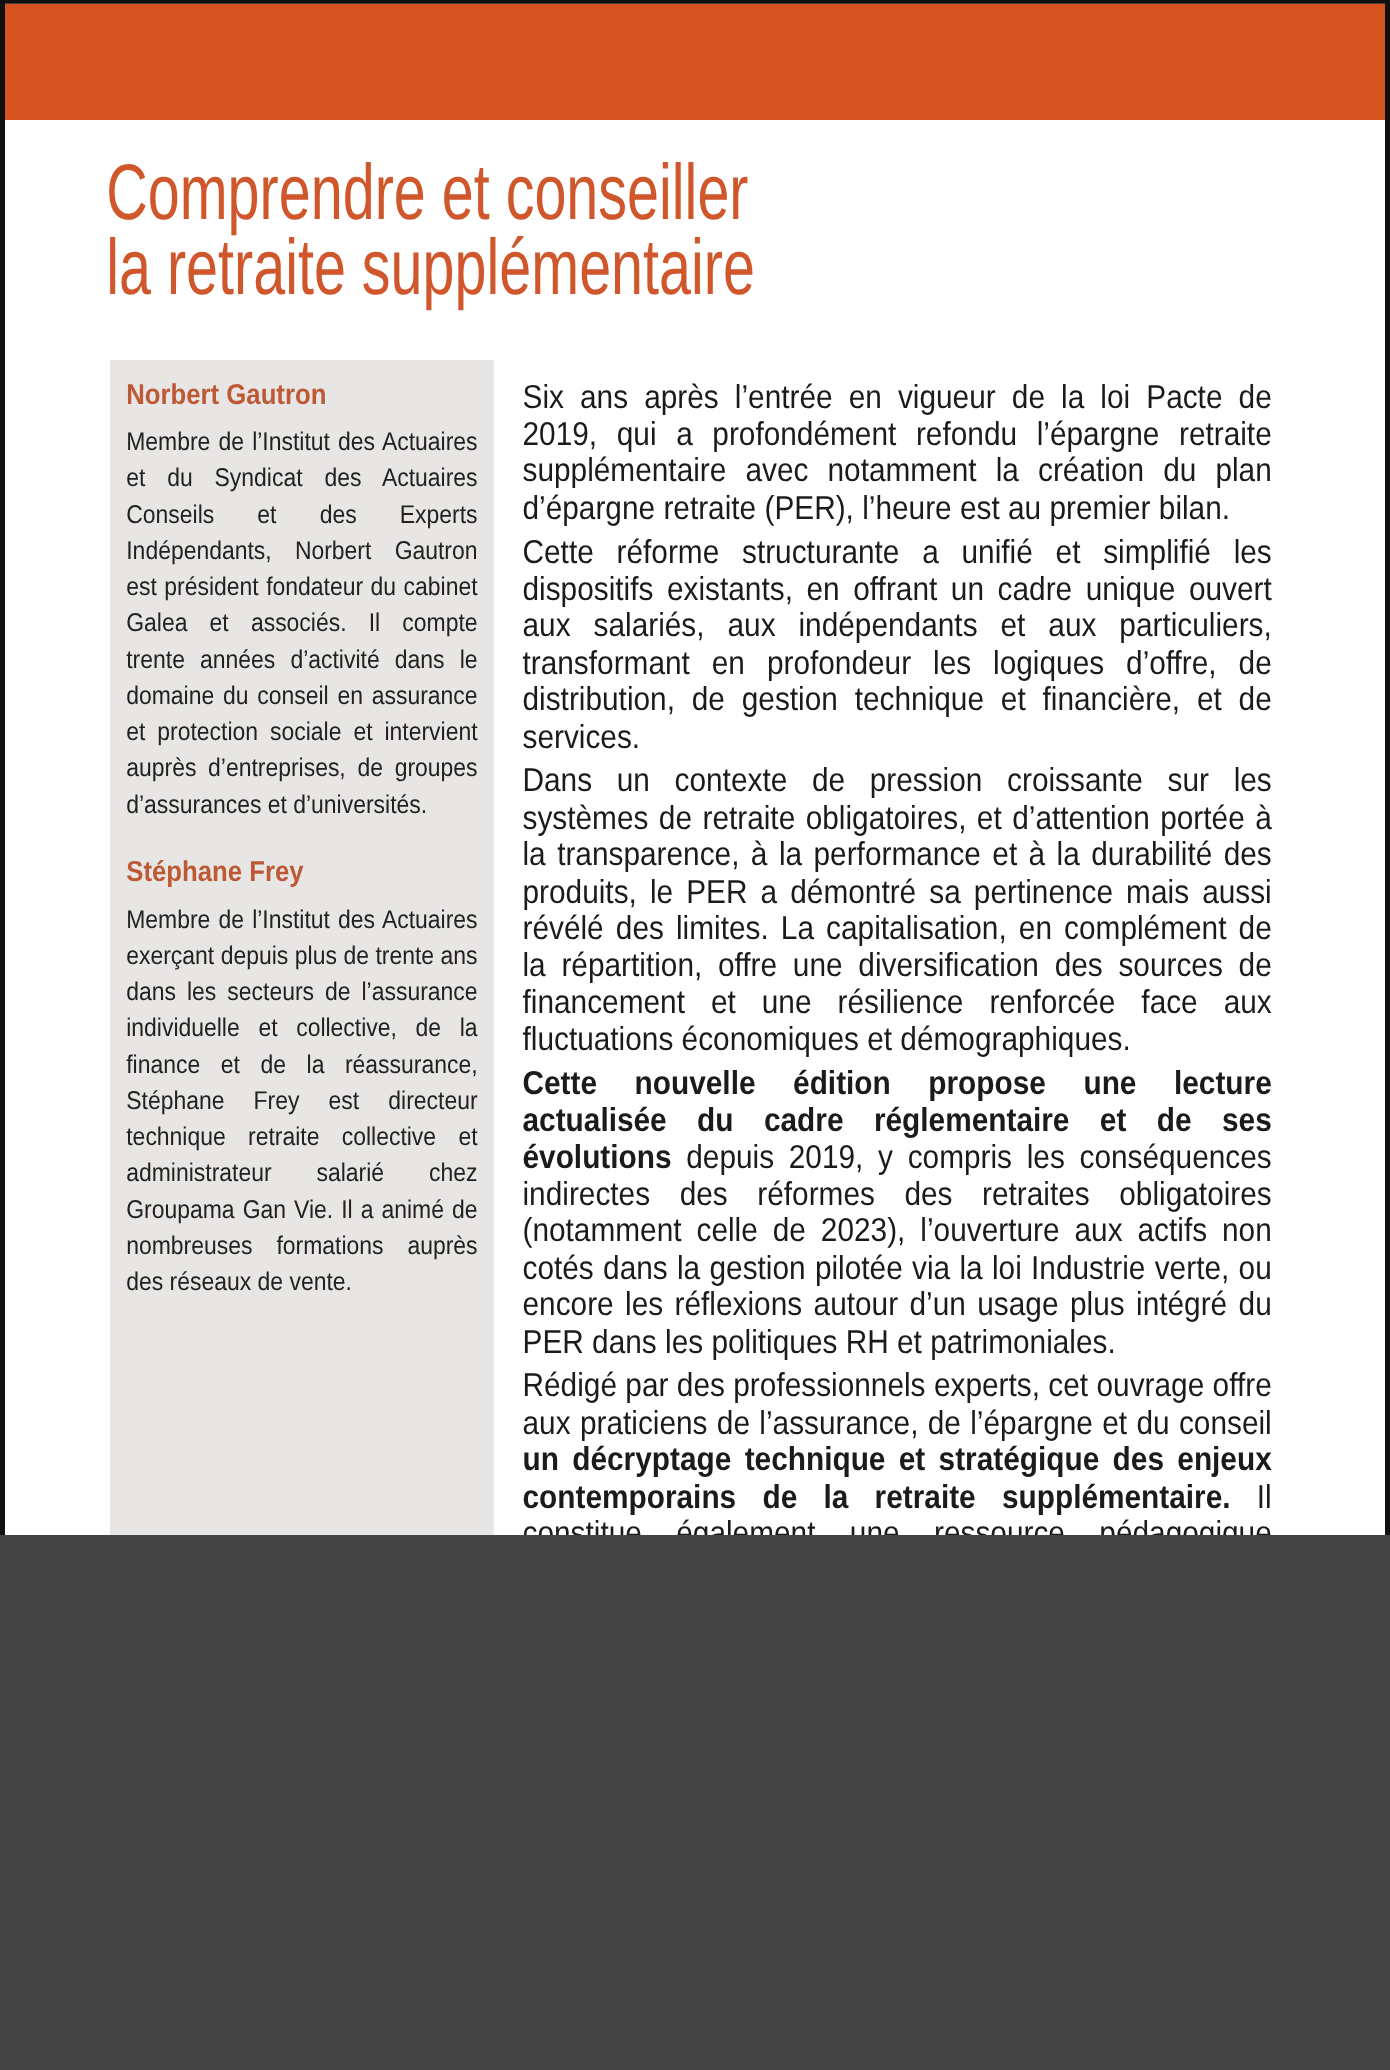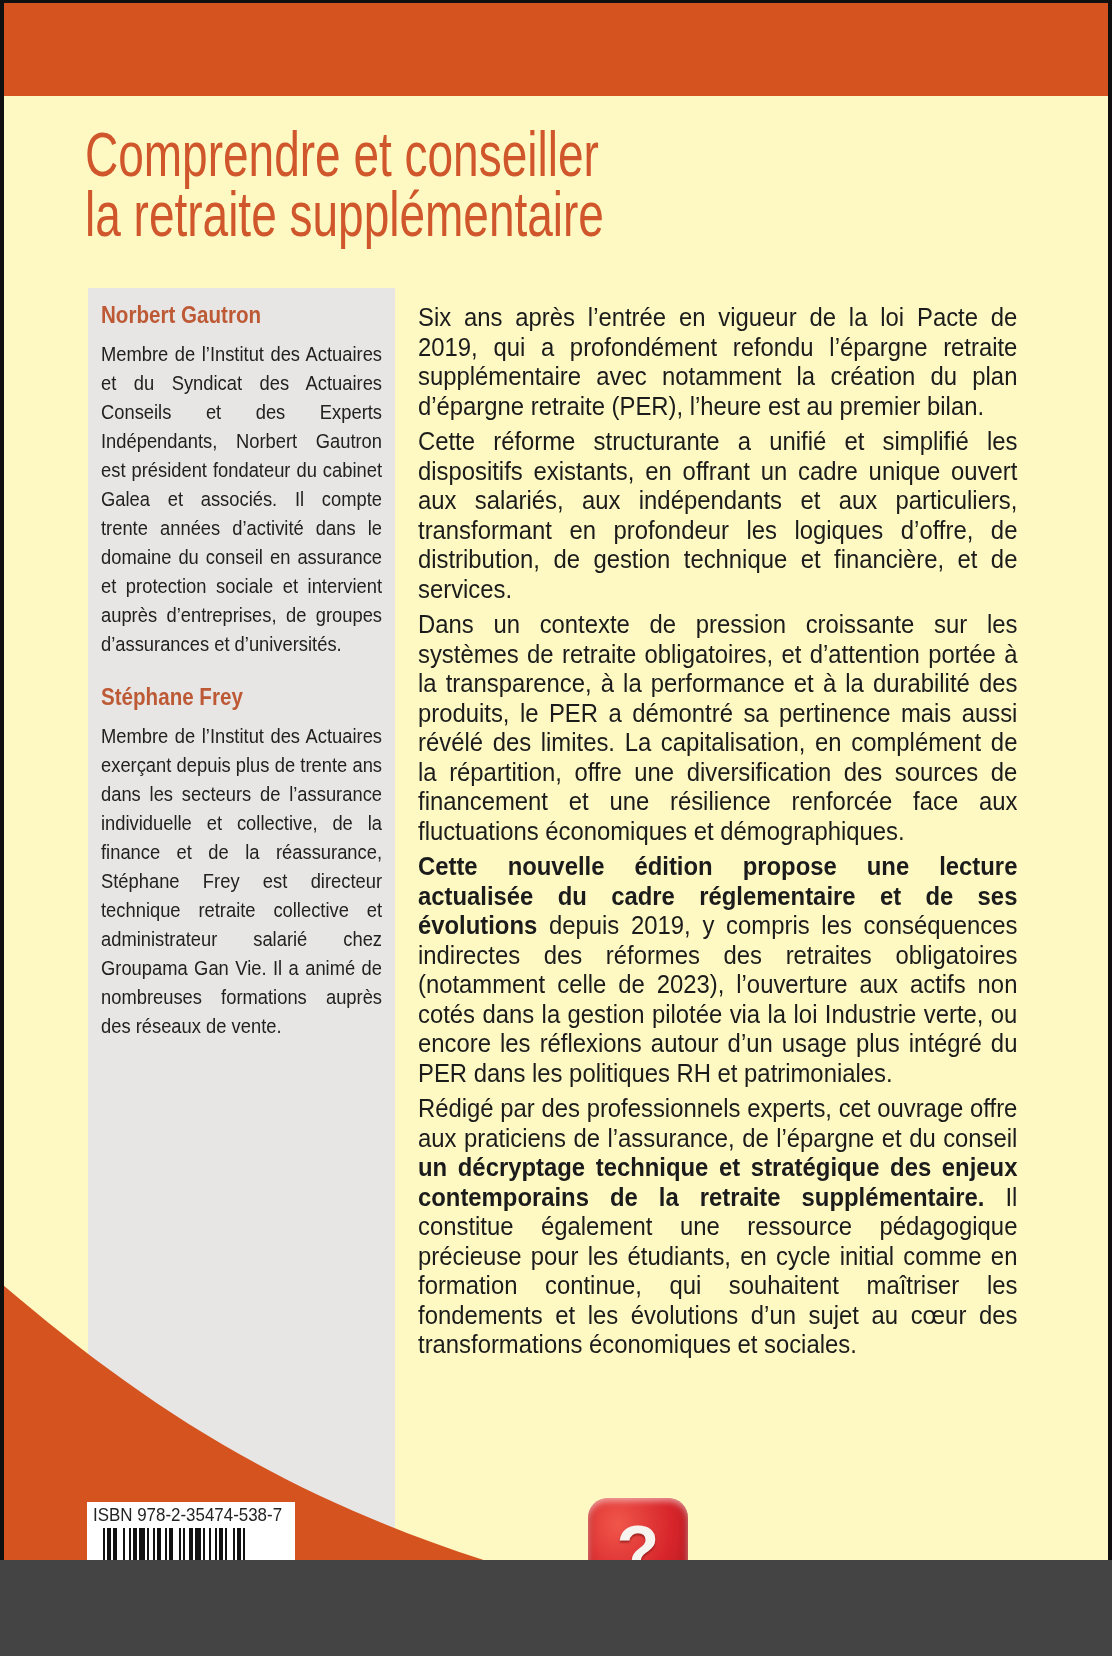--- a/index.html
+++ b/index.html
@@ -1,19 +1,19 @@
 <!DOCTYPE html>
 <html lang="fr"><head>
 <meta charset="utf-8">
 <style>
   html,body{margin:0;padding:0;background:#444;}
   #page{
     position:relative;
-    width:1112px;height:1560px;
-    background:#fef9c3;
+    width:1112px;height:1228px;
+    background:#ffffff;
     overflow:hidden;
     font-family:"Liberation Sans", sans-serif;
   }
   
   .frame{position:absolute;background:#101010;z-index:40;}
   .frame.top{left:0;top:0;width:1112px;height:3px;}
   .frame.left{left:0;top:0;width:4px;height:1650px;}
   .frame.right{left:1108px;top:0;width:4px;height:1650px;}
   .frame.bottom{left:0;top:1644px;width:1112px;height:6px;}
   .under-strip{position:absolute;left:0;top:1650px;width:1112px;height:6px;background:#8a3a18;z-index:40;}

